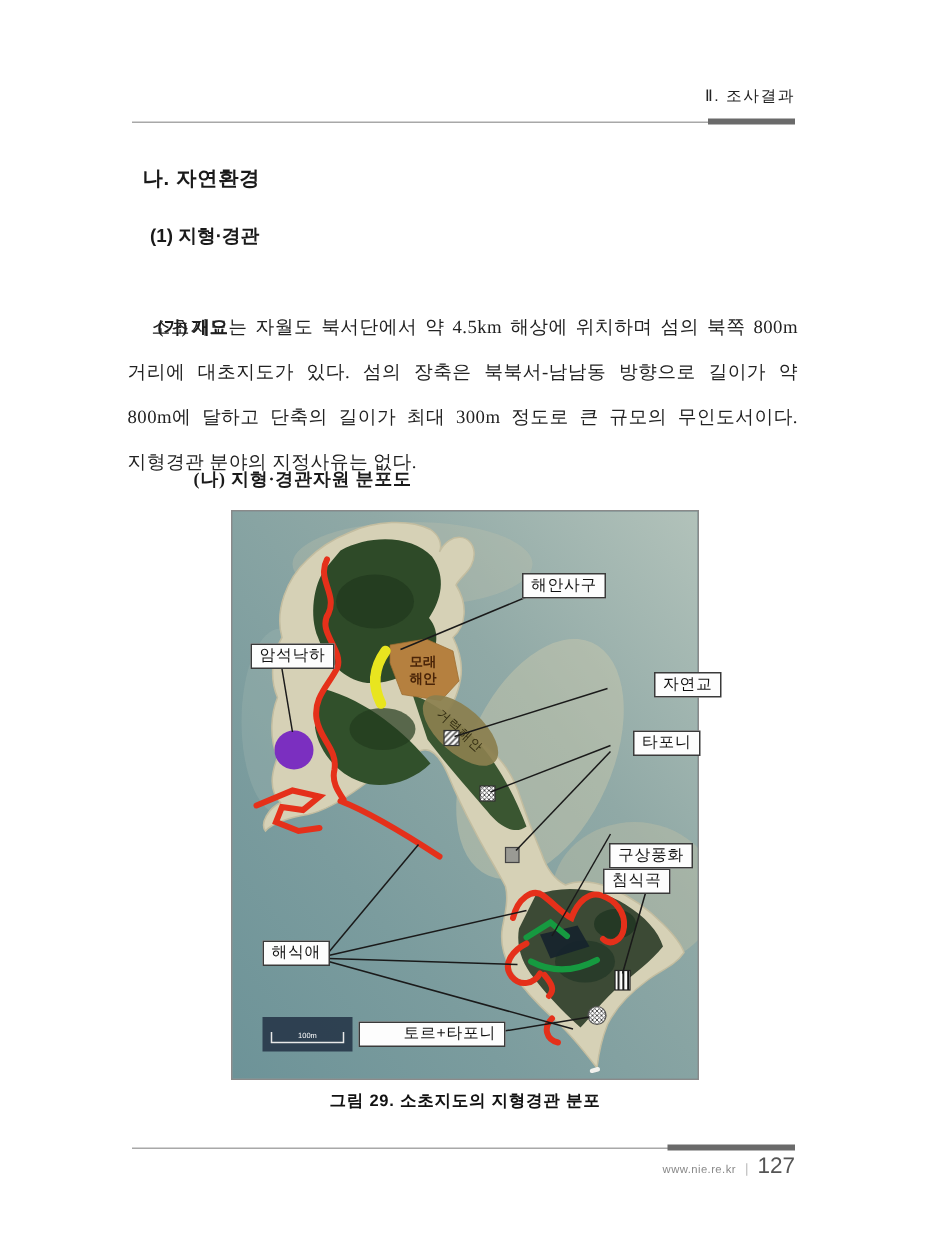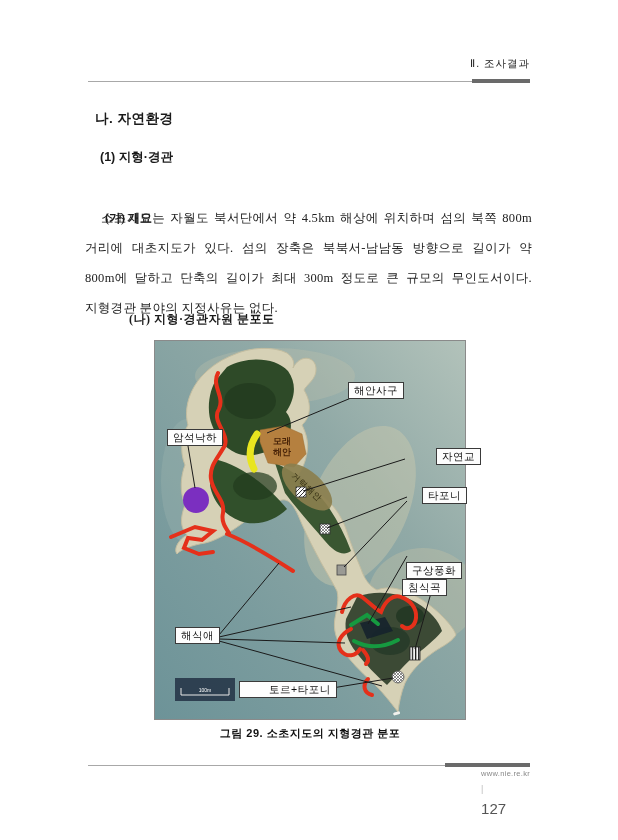--- a/index.html
+++ b/index.html
@@ -44,21 +44,21 @@
     color: #111; white-space: nowrap; letter-spacing: .5px;
   }
   .caption {
     position: absolute; left: 155px; top: 726px; width: 310px;
     text-align: center; font-size: 11px; font-weight: bold; color: #111;
     letter-spacing: .5px;
   }
 
   .footer-text {
     position: absolute; top: 769px; right: 88px;
-    display: flex; align-items: baseline; gap: 6px; flex-direction: column;
+    display: flex; align-items: baseline; gap: 6px;
   }
   .footer-site { font-size: 7.5px; color: #888; letter-spacing: .3px; }
   .footer-sep { font-size: 9px; color: #bbb; }
   .footer-page { font-size: 15px; color: #555; font-weight: normal; }
 </style>
 </head>
 <body>
 
 <div class="header-title">Ⅱ. 조사결과</div>
 <div class="rule" style="left:88px; top:81px; width:442px;"></div>

